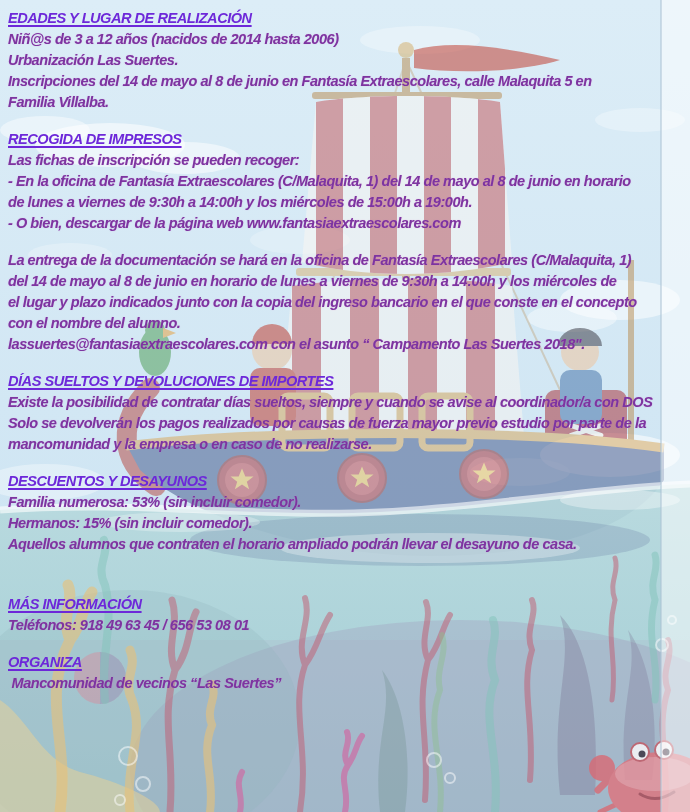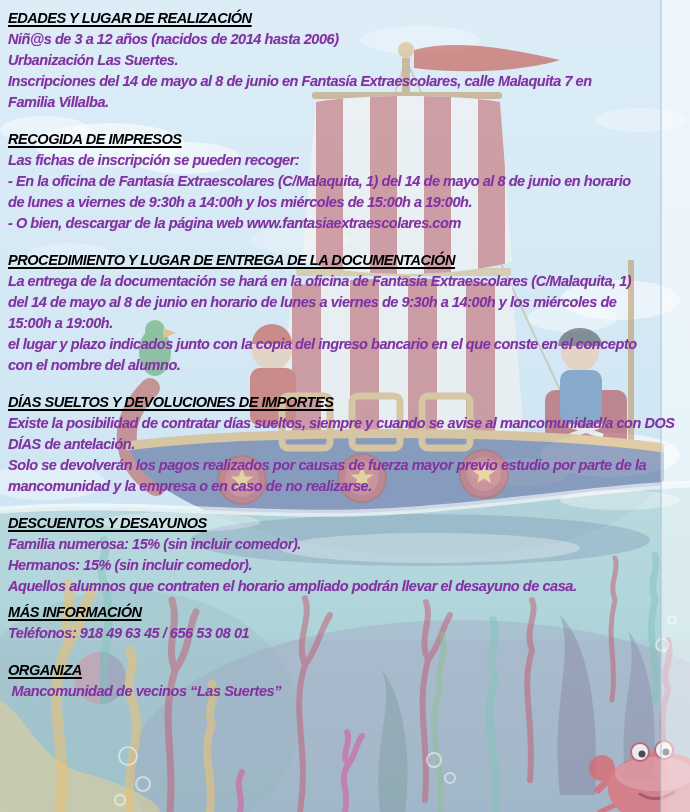--- a/index.html
+++ b/index.html
@@ -10,24 +10,24 @@
   }
   #bg{position:absolute;left:0;top:0;z-index:0;}
   #content{
     position:absolute;left:0;top:0;width:690px;box-sizing:border-box;
     padding:8px 2px 0 8px;z-index:1;
     font-style:italic;font-weight:bold;
     font-size:14.5px;line-height:21px;letter-spacing:-0.45px;
     color:#7c35a0;
   }
   .sec{margin:0 0 16px 0;}
-  .sec.gap-lg{margin-bottom:5px;}
+  .sec.gap-lg{margin-bottom:39px;}
   .heading{
     margin:0;font-size:14.6px;line-height:21px;font-weight:bold;font-style:italic;
-    color:#000000;letter-spacing:-0.5px;
+    color:#6d28d9;letter-spacing:-0.5px;
     text-decoration:underline;text-decoration-thickness:1.5px;text-underline-offset:2px;
     white-space:pre;
   }
   .line{
     white-space:pre;
     text-shadow:0 0 1px rgba(216,112,210,0.55);
   }
 </style>
 </head>
 <body>
@@ -230,52 +230,50 @@
     <line x1="661" y1="0" x2="661" y2="812" stroke="#adc3d4" stroke-width="1.5" opacity="0.7"></line>
   </g>
 </svg>
 
 <div id="content">
 
   <section class="sec">
     <h2 class="heading">EDADES Y LUGAR DE REALIZACIÓN</h2>
     <div class="line">Niñ@s de 3 a 12 años (nacidos de 2014 hasta 2006)</div>
     <div class="line">Urbanización Las Suertes.</div>
-    <div class="line">Inscripciones del 14 de mayo al 8 de junio en Fantasía Extraescolares, calle Malaquita 7 en</div>
+    <div class="line">Inscripciones del 14 de mayo al 8 de junio en Fantasía Extraescolares, calle Malaquita 5 en</div>
     <div class="line">Familia Villalba.</div>
   </section>
 
   <section class="sec">
     <h2 class="heading">RECOGIDA DE IMPRESOS</h2>
     <div class="line">Las fichas de inscripción se pueden recoger:</div>
     <div class="line">- En la oficina de Fantasía Extraescolares (C/Malaquita, 1) del 14 de mayo al 8 de junio en horario</div>
     <div class="line">de lunes a viernes de 9:30h a 14:00h y los miércoles de 15:00h a 19:00h.</div>
     <div class="line">- O bien, descargar de la página web www.fantasiaextraescolares.com</div>
   </section>
 
   <section class="sec">
-    <h2 class="heading">PROCEDIMIENTO Y LUGAR DE ENTREGA DE LA DOCUMENTACIÓN</h2>
     <div class="line">La entrega de la documentación se hará en la oficina de Fantasía Extraescolares (C/Malaquita, 1)</div>
     <div class="line">del 14 de mayo al 8 de junio en horario de lunes a viernes de 9:30h a 14:00h y los miércoles de</div>
-    <div class="line">15:00h a 19:00h.</div>
     <div class="line">el lugar y plazo indicados junto con la copia del ingreso bancario en el que conste en el concepto</div>
     <div class="line">con el nombre del alumno.</div>
+    <div class="line">lassuertes@fantasiaextraescolares.com con el asunto “ Campamento Las Suertes 2018".</div>
   </section>
 
   <section class="sec">
     <h2 class="heading">DÍAS SUELTOS Y DEVOLUCIONES DE IMPORTES</h2>
-    <div class="line">Existe la posibilidad de contratar días sueltos, siempre y cuando se avise al mancomunidad/a con DOS</div>
-    <div class="line">DÍAS de antelación.</div>
+    <div class="line">Existe la posibilidad de contratar días sueltos, siempre y cuando se avise al coordinador/a con DOS</div>
     <div class="line">Solo se devolverán los pagos realizados por causas de fuerza mayor previo estudio por parte de la</div>
     <div class="line">mancomunidad y la empresa o en caso de no realizarse.</div>
   </section>
 
   <section class="sec gap-lg">
     <h2 class="heading">DESCUENTOS Y DESAYUNOS</h2>
-    <div class="line">Familia numerosa: 15% (sin incluir comedor).</div>
+    <div class="line">Familia numerosa: 53% (sin incluir comedor).</div>
     <div class="line">Hermanos: 15% (sin incluir comedor).</div>
     <div class="line">Aquellos alumnos que contraten el horario ampliado podrán llevar el desayuno de casa.</div>
   </section>
 
   <section class="sec">
     <h2 class="heading">MÁS INFORMACIÓN</h2>
     <div class="line">Teléfonos: 918 49 63 45 / 656 53 08 01</div>
   </section>
 
   <section class="sec">

